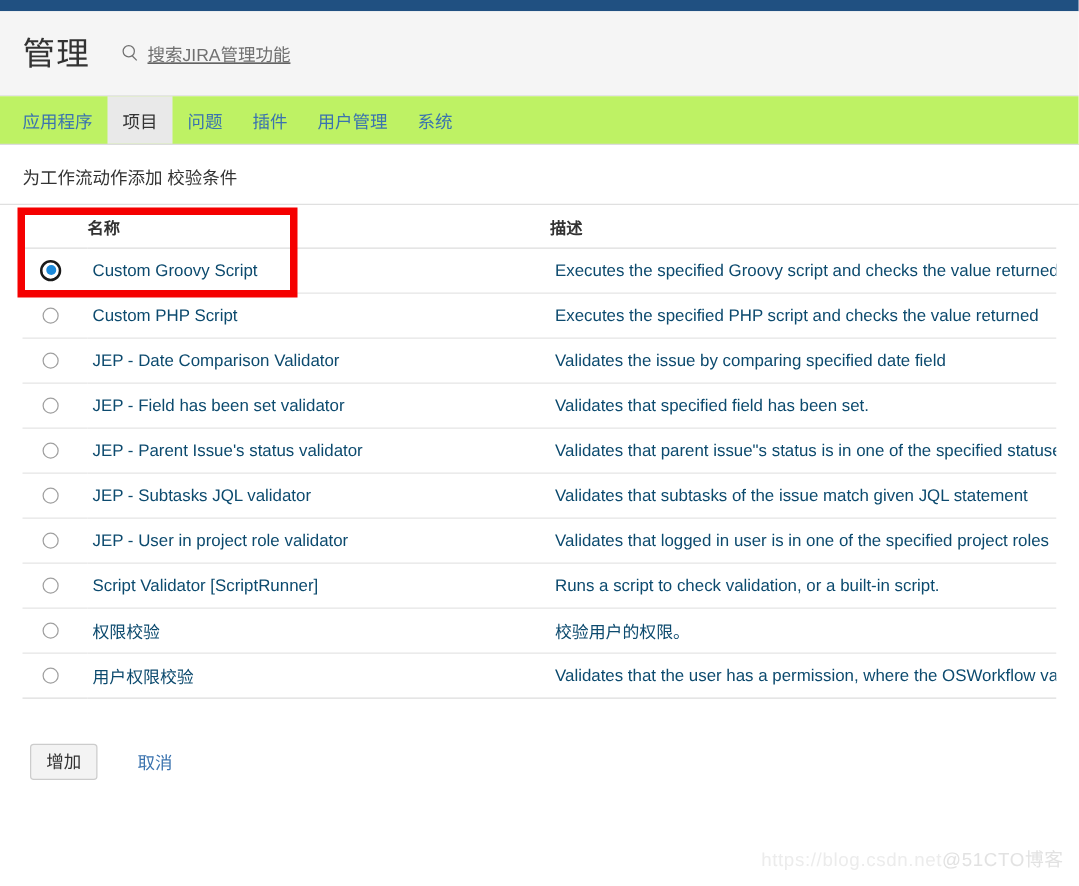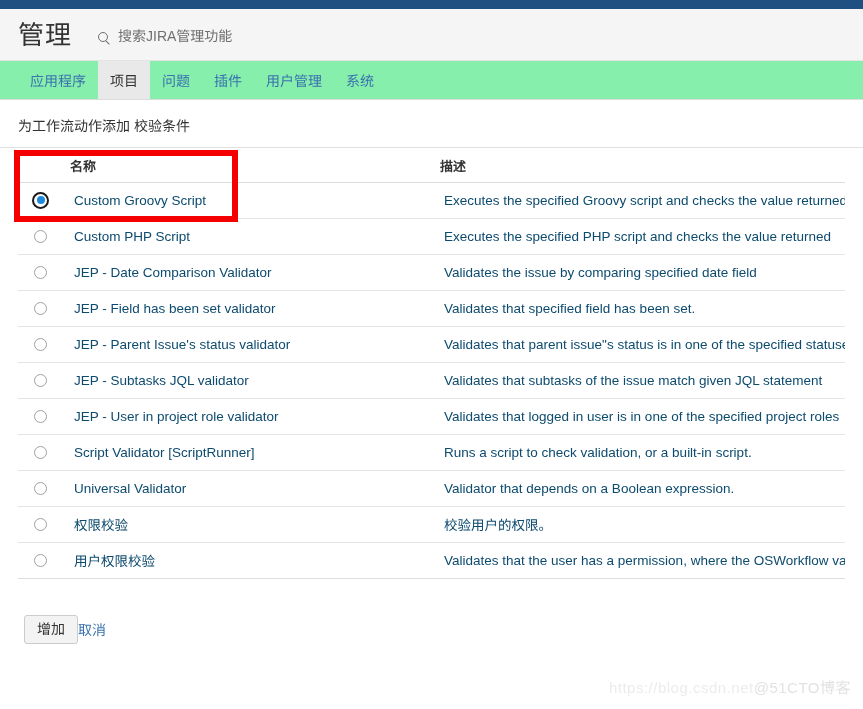--- a/index.html
+++ b/index.html
@@ -20,40 +20,41 @@
 
   
   .topbar {
     height: 9px;
     background: #205081;
     width: 100%;
   }
 
   
   .admin-header {
-    height: 52px;
+    height: 68px;
     background: #f5f5f5;
     border-bottom: 1px solid #e4e4e4;
     display: flex;
     align-items: center;
     padding-left: 18px;
   }
   .admin-title {
     font-size: 26px;
     color: #333333;
     font-weight: normal;
     letter-spacing: 1px;
     margin: 0;
     line-height: 1;
   }
   .admin-search {
     display: flex;
-    align-items: flex-end;
+    align-items: center;
     margin-left: 26px;
     gap: 7px;
+    text-decoration: underline;
   }
   .search-icon {
     width: 13px;
     height: 13px;
     display: inline-block;
     position: relative;
     flex: none;
   }
   .search-icon::before {
     content: "";
@@ -75,25 +76,25 @@
     top: 10px;
   }
   .search-placeholder {
     font-size: 14px;
     color: #707070;
   }
 
   
   .nav-tabs {
     height: 39px;
-    background: #86efac;
+    background: #bef264;
     border-bottom: 1px solid #dcdcdc;
     display: flex;
     align-items: stretch;
-    padding-left: 18px;
+    padding-left: 6px;
   }
   .nav-tab {
     display: flex;
     align-items: center;
     padding: 0 12px;
     font-size: 14px;
     color: #3b73af;
     cursor: pointer;
     white-space: nowrap;
   }
@@ -185,21 +186,21 @@
     border: 6px solid #f50000;
     pointer-events: none;
     z-index: 5;
   }
 
   
   .button-row {
     padding: 20px 0 0 24px;
     display: flex;
     align-items: center;
-    gap: 0;
+    gap: 32px;
   }
   .btn-add {
     font-size: 14px;
     color: #333333;
     background: #f3f3f3;
     border: 1px solid #cccccc;
     border-radius: 3px;
     padding: 6px 12px;
     cursor: pointer;
     font-family: inherit;
@@ -353,31 +354,20 @@
           </td>
           <td>
             <span class="cell-pad">Runs a script to check validation, or a built-in script.</span>
           </td>
         </tr>
         <tr class="vrow">
           <td>
             <span class="radio"></span>
           </td>
           <td>
-            <span class="cell-pad">Universal Validator</span>
-          </td>
-          <td>
-            <span class="cell-pad">Validator that depends on a Boolean expression.</span>
-          </td>
-        </tr>
-        <tr class="vrow">
-          <td>
-            <span class="radio"></span>
-          </td>
-          <td>
             <span class="cell-pad">权限校验</span>
           </td>
           <td>
             <span class="cell-pad">校验用户的权限。</span>
           </td>
         </tr>
         <tr class="vrow">
           <td>
             <span class="radio"></span>
           </td>

